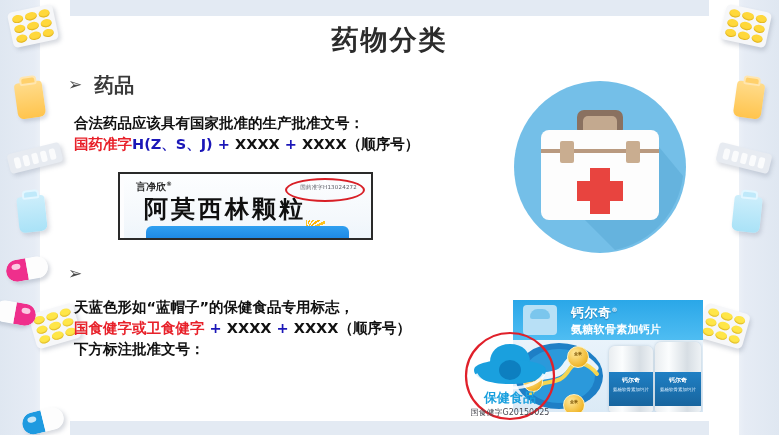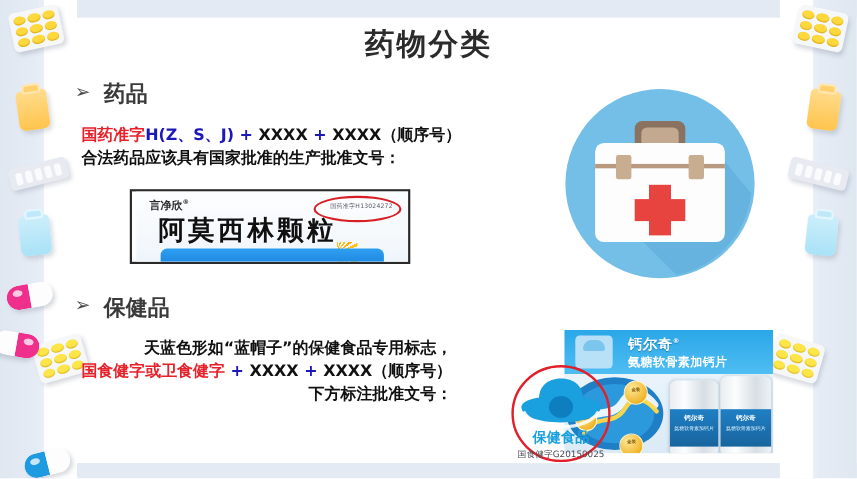--- a/index.html
+++ b/index.html
@@ -82,21 +82,21 @@
   .body-line{
     font-size:14.5px;font-weight:bold;color:#1b1b1b;line-height:21px;
     font-family:"DejaVu Sans","Liberation Sans",sans-serif;white-space:nowrap;
   }
   .red{color:#e8212a;}
   .blue{color:#1b17b8;}
   .blk{color:#111;}
   .sec1{left:68px;top:72px;}
   .sec1 .body{margin-top:14px;margin-left:6px;}
   .sec2{left:68px;top:266px;}
-  .sec2 .body{margin-top:14px;margin-left:6px;text-align:right;}
+  .sec2 .body{margin-top:14px;margin-left:6px;}
 
   
   .pkg{
     position:absolute;left:118px;top:172px;width:255px;height:68px;
     border:2px solid #2a2a2a;background:#fdfdfe;overflow:hidden;
     box-sizing:border-box;
   }
   .pkg-inner{position:absolute;left:4px;top:0;right:0;bottom:0;
              background:linear-gradient(180deg,#fdfeff 0%,#f4f8fc 70%,#eef5fb 100%);}
   .pkg-brand{position:absolute;left:12px;top:6px;font-size:10px;font-weight:bold;
@@ -269,24 +269,24 @@
 
   <div class="title">药物分类</div>
 
   <div class="sec sec1">
     <div class="sec-head">
       <span class="arrow-bullet">➢</span>
       <span>药品</span>
     </div>
     <div class="body">
       <div class="body-line">
+        <span class="blk">合法药品应该具有国家批准的生产批准文号：</span>
+      </div>
+      <div class="body-line">
         <span class="red">国药准字</span><span class="blue">H(Z、S、J)</span><span class="blk"> </span><span class="blue">+</span><span class="blk"> XXXX </span><span class="blue">+</span><span class="blk"> XXXX（顺序号）</span>
-      </div>
-      <div class="body-line">
-        <span class="blk">合法药品应该具有国家批准的生产批准文号：</span>
       </div>
     </div>
   </div>
 
   <div class="pkg">
     <div class="pkg-inner">
       <div class="pkg-brand"><span>言净欣</span><sup>®</sup></div>
       <div class="pkg-name">阿莫西林颗粒</div>
       <div class="pkg-approval">国药准字H13024272</div>
       <div class="pkg-ellipse"></div>
@@ -306,21 +306,20 @@
       <rect x="55" y="69" width="14" height="22" rx="2" fill="#c9ad90"></rect>
       <rect x="121" y="69" width="14" height="22" rx="2" fill="#c9ad90"></rect>
       <rect x="85" y="96" width="20" height="46" fill="#e8443f"></rect>
       <rect x="72" y="109" width="46" height="20" fill="#e8443f"></rect>
     </svg>
   </div>
 
   <div class="sec sec2">
     <div class="sec-head">
       <span class="arrow-bullet">➢</span>
-      <span>保健品</span>
     </div>
     <div class="body">
       <div class="body-line">
         <span class="blk">天蓝色形如“蓝帽子”的保健食品专用标志，</span>
       </div>
       <div class="body-line">
         <span class="red">国食健字或卫食健字</span><span class="blk"> </span><span class="blue">+</span><span class="blk"> XXXX </span><span class="blue">+</span><span class="blk"> XXXX（顺序号）</span>
       </div>
       <div class="body-line">
         <span class="blk">下方标注批准文号：</span>

